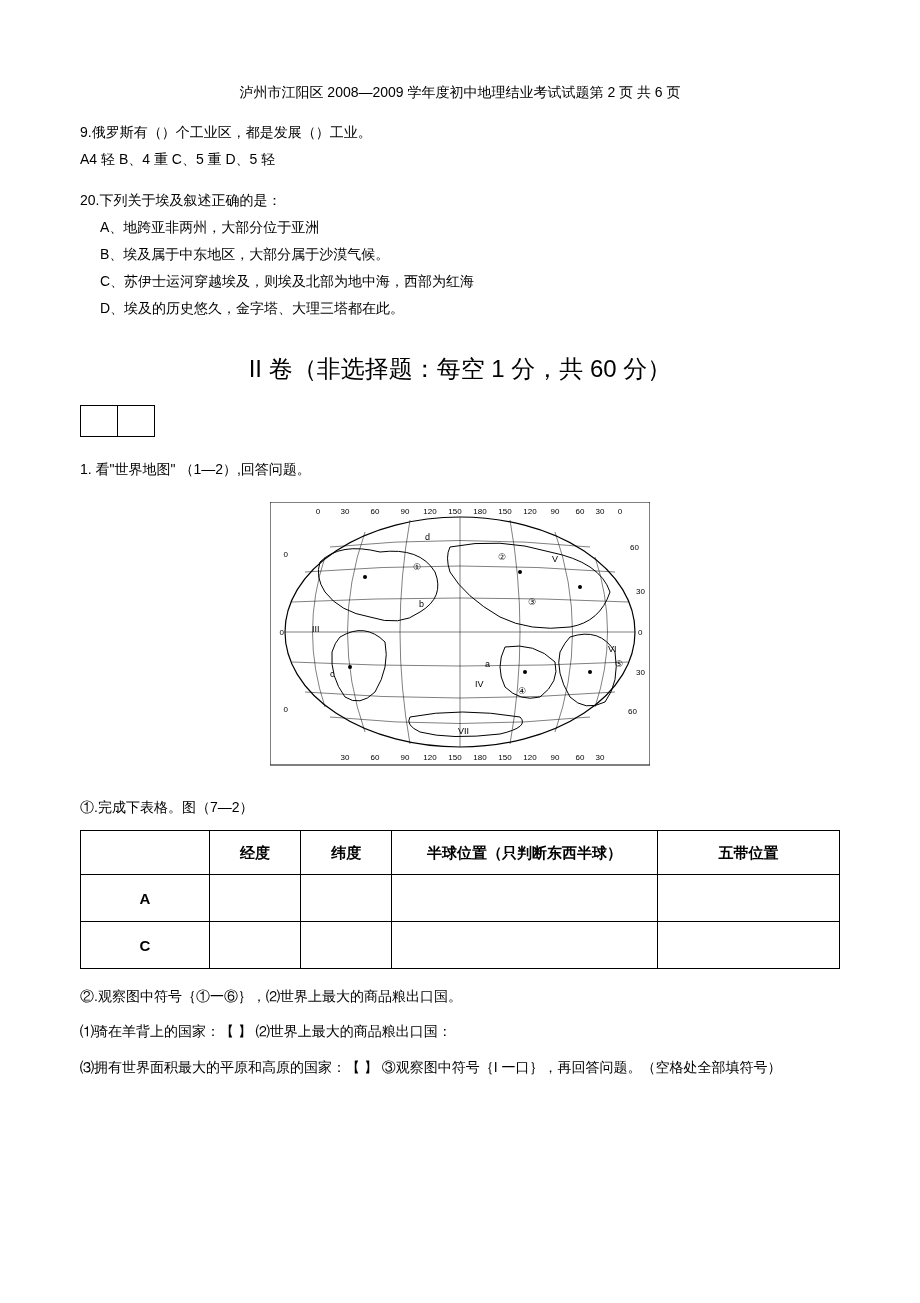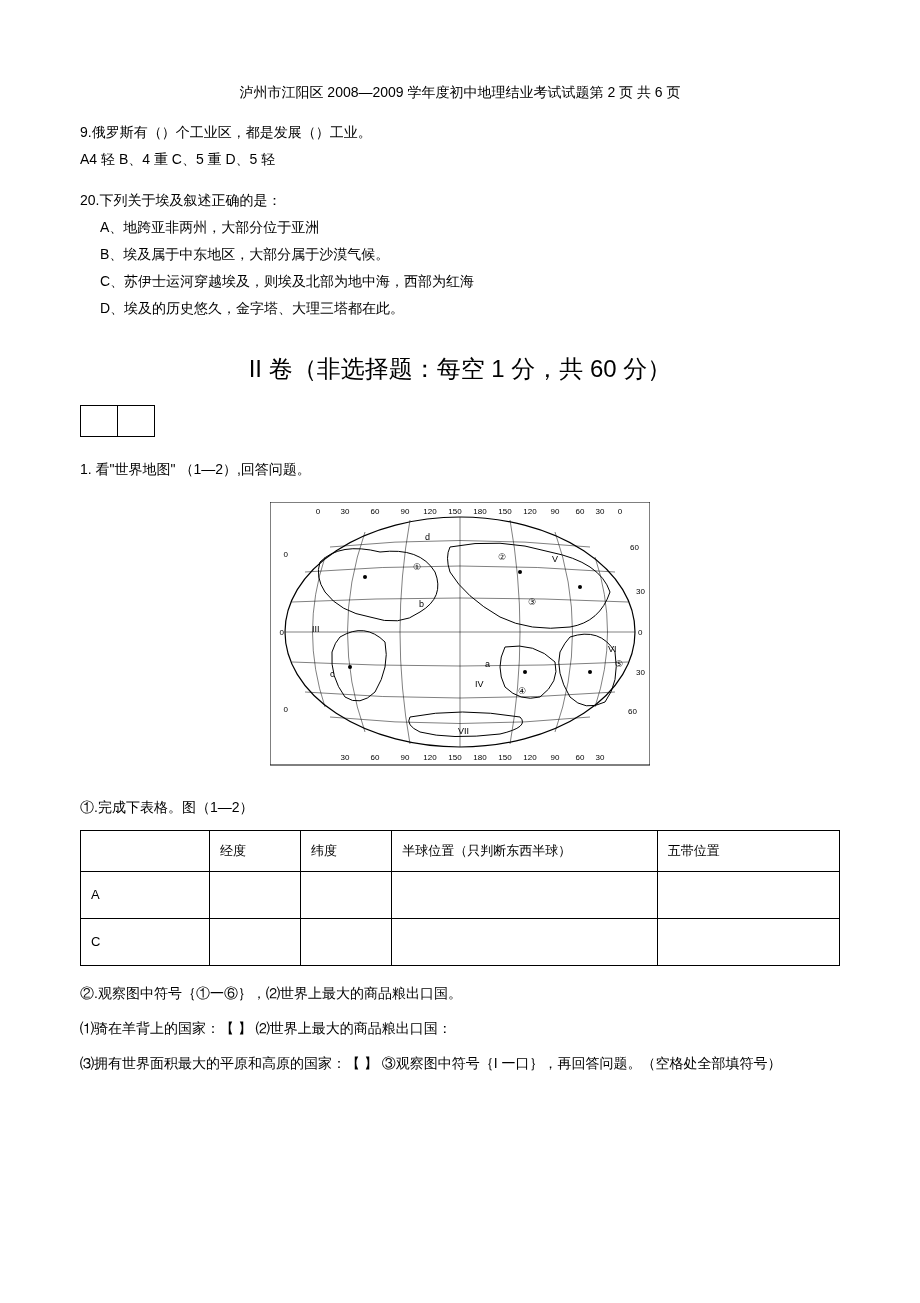--- a/index.html
+++ b/index.html
@@ -54,21 +54,23 @@
     .map-svg {
       display: inline-block;
     }
     table.data-table {
       width: 100%;
       margin: 5px 0 15px 0;
     }
     table.data-table td {
       border: 1px solid #000;
       padding: 8px 10px;
-      font-size: 13px;
+      text-align: center;
+      font-size: 15px;
+      font-weight: bold;
     }
     table.data-table tr:nth-child(1) td {
       height: 20px;
     }
     table.data-table tr:nth-child(2) td,
     table.data-table tr:nth-child(3) td {
       height: 30px;
     }
     .sub-q {
       margin: 10px 0;
@@ -197,21 +199,21 @@
       <text x="188" y="232">VII</text>
       <text x="143" y="68">①</text>
       <text x="228" y="58">②</text>
       <text x="258" y="103">③</text>
       <text x="248" y="192">④</text>
       <text x="345" y="165">⑤</text>
     </g>
   </svg>
 </div>
 
-<div class="sub-q">①.完成下表格。图（1—2）</div>
+<div class="sub-q">①.完成下表格。图（7—2）</div>
 
 <table class="data-table">
   <tbody>
       <tr>
     <td style="width:17%"></td>
     <td style="width:12%">经度</td>
     <td style="width:12%">纬度</td>
     <td style="width:35%">半球位置（只判断东西半球）</td>
     <td style="width:24%">五带位置</td>
   </tr>

